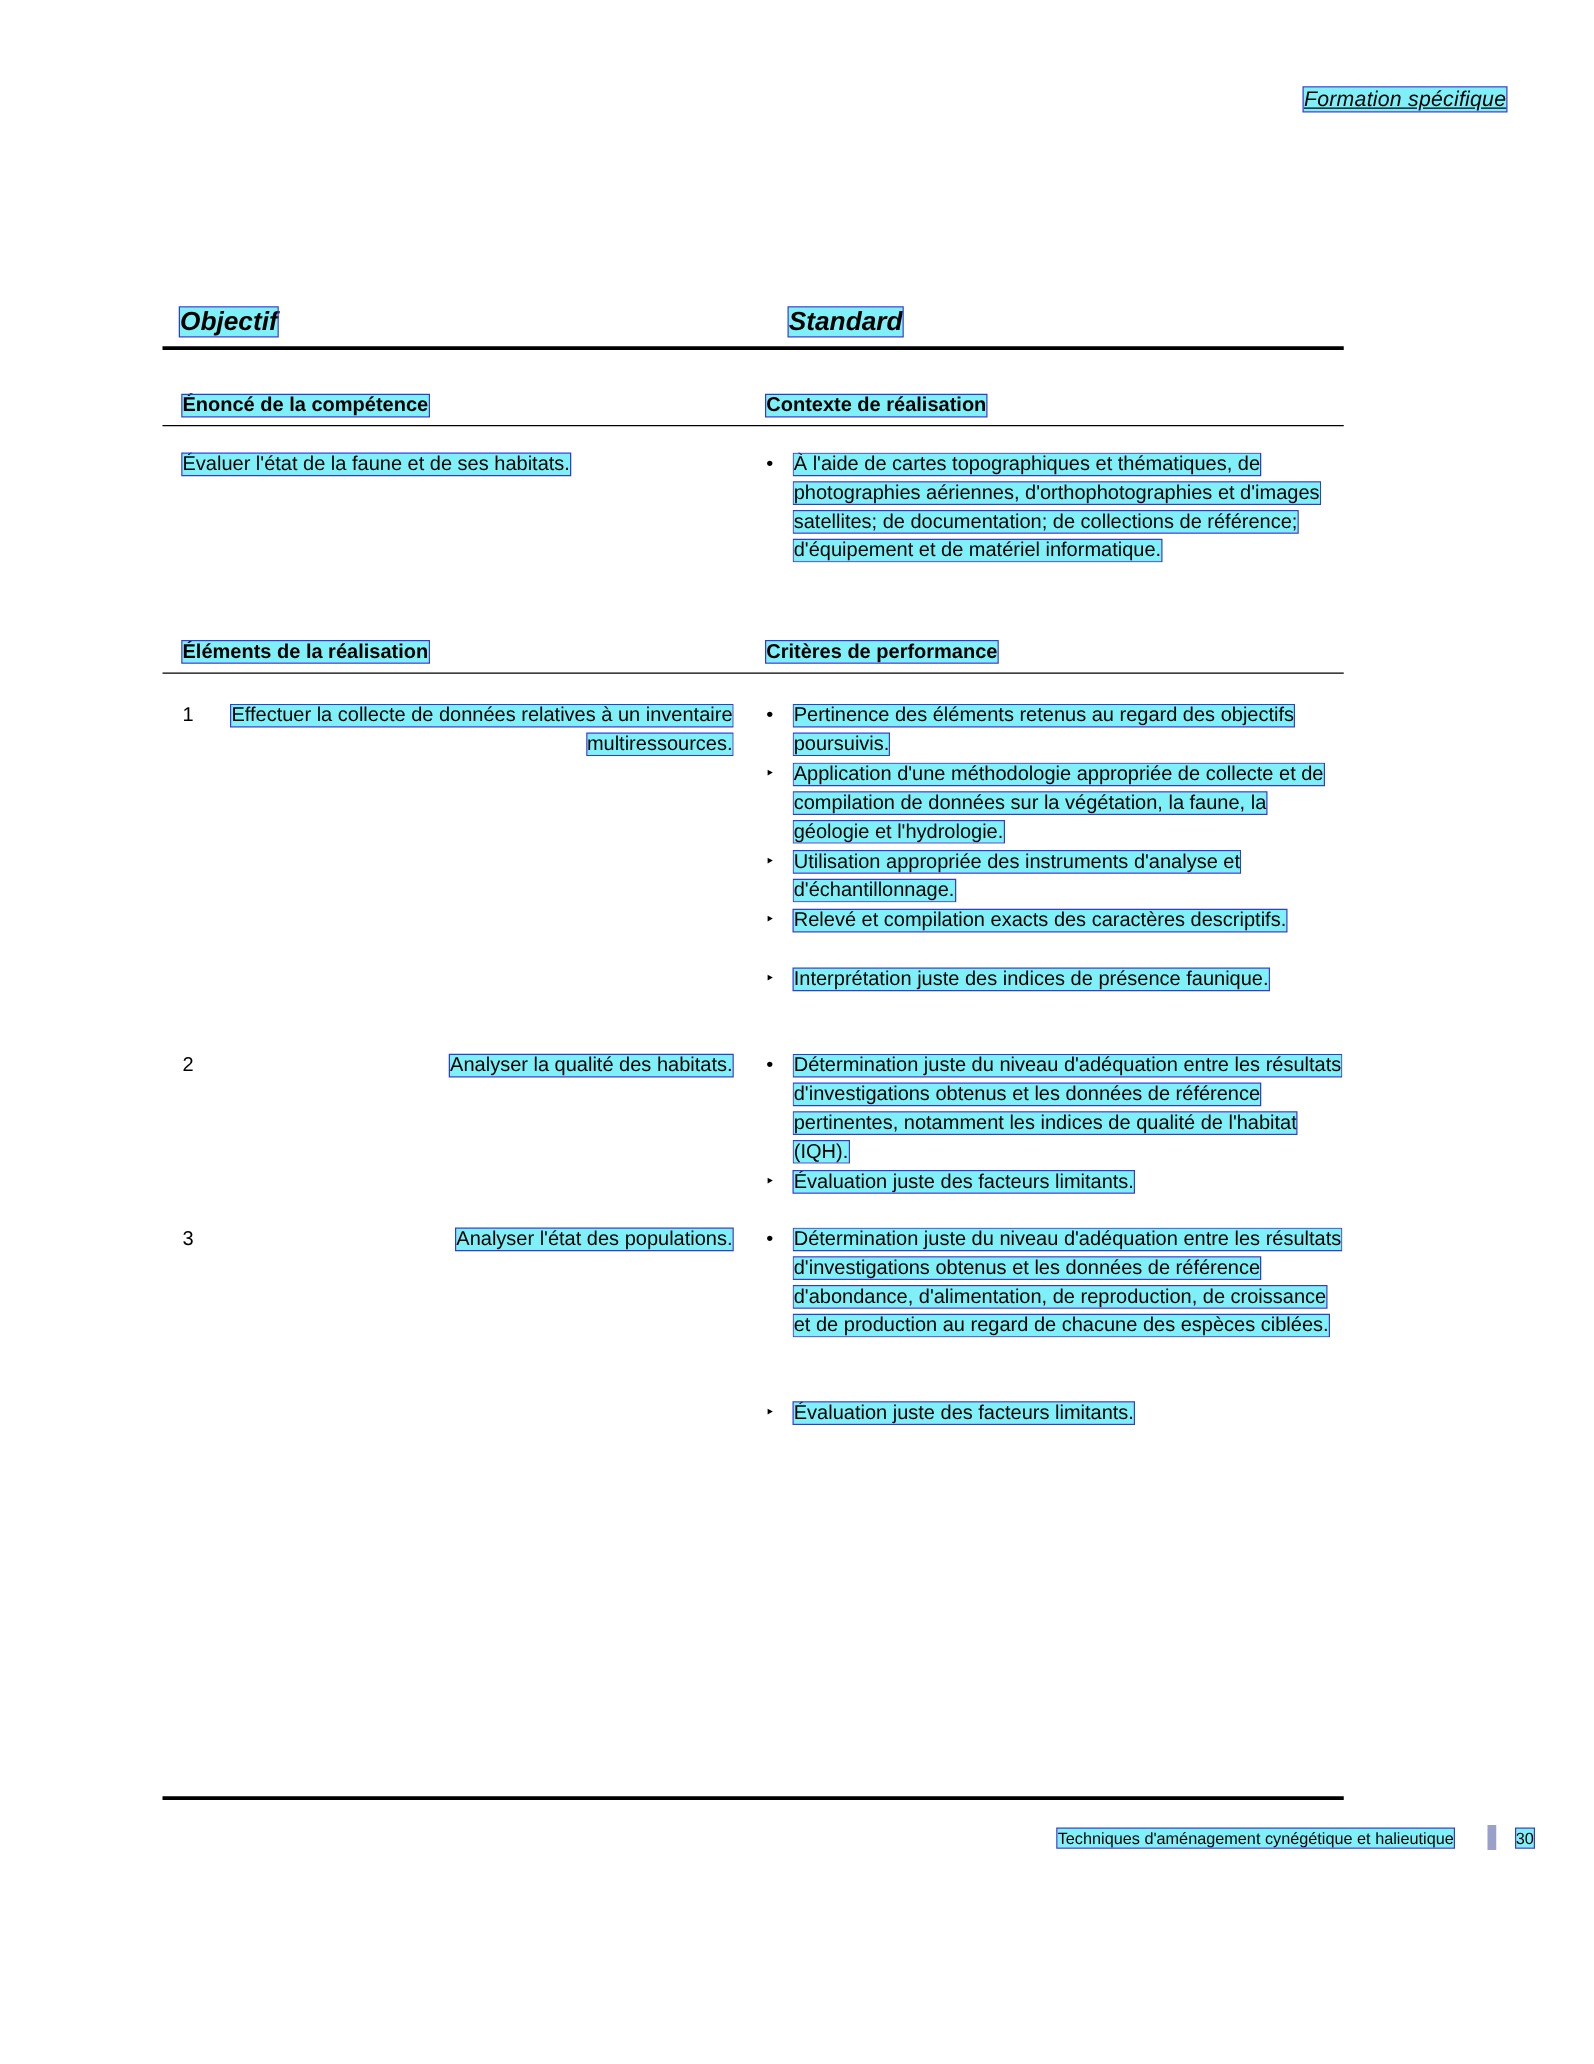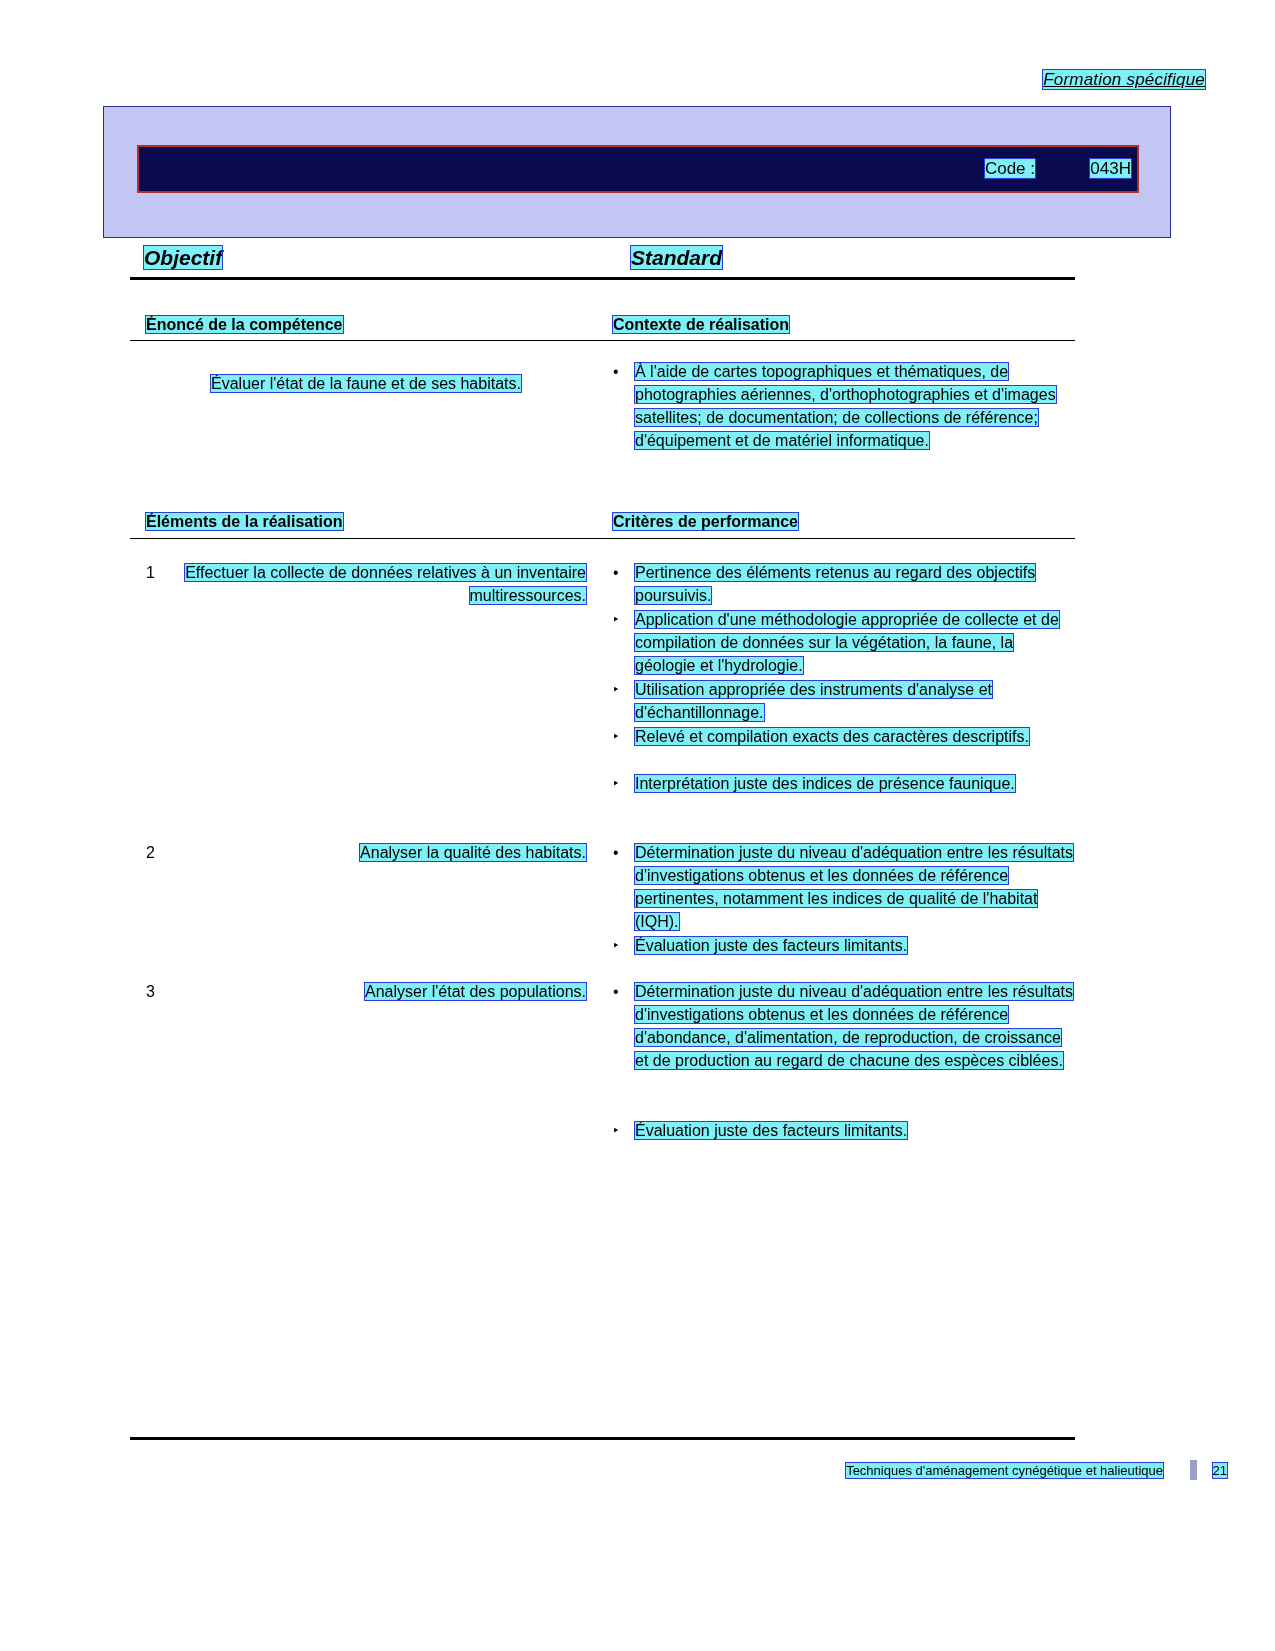--- a/index.html
+++ b/index.html
@@ -205,50 +205,40 @@
 </style>
 </head>
 <body>
 
 <div class="page">
 
   <div class="formation-specifique">
     <span class="hl">Formation spécifique</span>
   </div>
 
-  <div class="code-box">
-    <div class="code-inner">
-      <div class="code-label">
-        <span class="hl">Code :</span>
-      </div>
-      <div class="code-value">
-        <span class="hl">043H</span>
-      </div>
-    </div>
-  </div>
 
   <div class="oscol">
     <div class="obj">
       <span class="hl">Objectif</span>
     </div>
     <div class="std">
       <span class="hl">Standard</span>
     </div>
   </div>
   <div class="rule-thick" style="top:277px;"></div>
 
   <div class="subhead" style="left:146px; top:316px;">
     <span class="hl">Énoncé de la compétence</span>
   </div>
   <div class="subhead" style="left:613px; top:316px;">
     <span class="hl">Contexte de réalisation</span>
   </div>
   <div class="rule-thin" style="top:340px;"></div>
 
-  <div class="txt col-left" style="top:372px;text-align:center;">
+  <div class="txt col-left" style="top:360px;">
     <span class="hl">Évaluer l'état de la faune et de ses habitats.</span>
   </div>
 
   <div class="bul col-right" style="top:360px; width:460px;">
     <span class="mark">•</span>
     <span class="body"><span class="hl">À l'aide de cartes topographiques et thématiques, de photographies aériennes, d'orthophotographies et d'images satellites; de documentation; de collections de référence; d'équipement et de matériel informatique.</span></span>
   </div>
 
   <div class="subhead" style="left:146px; top:513px;">
     <span class="hl">Éléments de la réalisation</span>
@@ -309,16 +299,16 @@
     <span class="mark">‣</span>
     <span class="body"><span class="hl">Évaluation juste des facteurs limitants.</span></span>
   </div>
 
   <div class="footer-rule"></div>
   <div class="footer-text">
     <span class="hl">Techniques d'aménagement cynégétique et halieutique</span>
   </div>
   <div class="footer-sep"></div>
   <div class="footer-page">
-    <span class="hl">21</span>
+    <span class="hl">30</span>
   </div>
 
 </div>
 
 </body></html>

